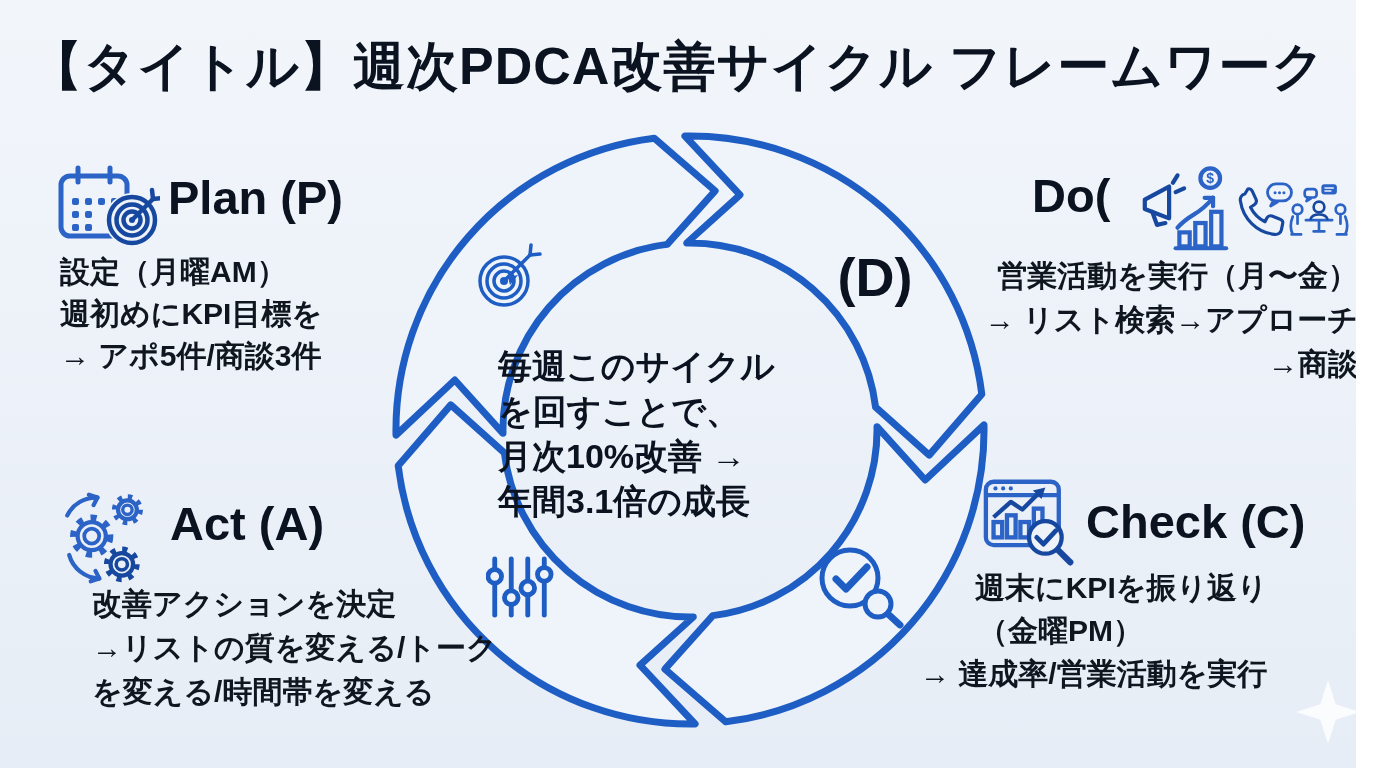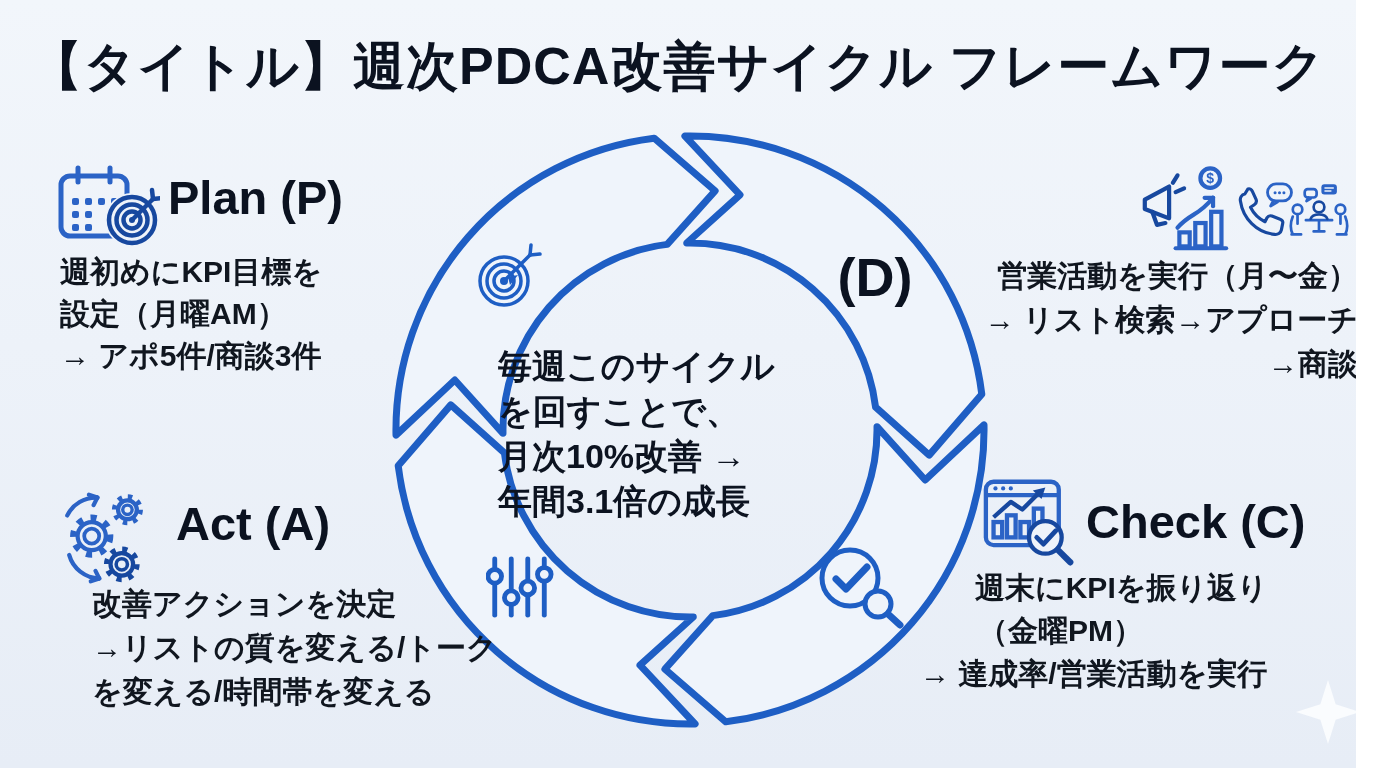--- a/index.html
+++ b/index.html
@@ -125,25 +125,26 @@
     </g>
     <circle cx="76" cy="56" r="3" fill="#17489f"></circle>
     <g stroke="#17489f" stroke-width="4.5" stroke-linecap="round" fill="none">
       <line x1="77" y1="55" x2="97" y2="35"></line>
       <path d="M97 35 l-1 -9"></path>
         <path d="M97 35 l9 -1"></path>
     </g>
   </svg>
   <div class="heading" style="left:168px;top:170px">Plan (P)</div>
   <div class="body" style="left:60px;top:252px">
+    <div>設定（月曜AM）</div>
     <div>週初めにKPI目標を</div>
-    <div>設定（月曜AM）</div>
     <div>→ アポ5件/商談3件</div>
   </div>
 
+  <div class="heading" style="left:1032px;top:168px">Do(</div>
   <svg class="icon" style="left:1138px;top:166px" width="94" height="86" viewBox="0 0 100 92">
     <g fill="none" stroke="#17489f" stroke-width="4.5" stroke-linejoin="round" stroke-linecap="round">
       <path d="M7 36 L33 22 L33 56 L7 46 Z"></path>
       <path d="M15 49 l5 14 9 -2"></path>
       <path d="M37 18 l5 -8"></path>
         <path d="M40 28 l9 -4"></path>
     </g>
     <g fill="none" stroke="#2b63c6" stroke-width="4.5" stroke-linecap="round">
       <path d="M40 88 H94"></path>
       <rect x="44" y="71" width="11" height="15"></rect>
@@ -208,21 +209,21 @@
     </g>
     <g fill="none" stroke="#2b63c6" stroke-width="4.5" stroke-linecap="round">
       <path d="M12 28 A34 34 0 0 1 44 9"></path>
       <path d="M44 9 l-9 -3"></path>
         <path d="M44 9 l-4 8"></path>
       <path d="M14 70 A34 34 0 0 0 46 95"></path>
       <path d="M46 95 l-9 3"></path>
         <path d="M46 95 l-4 -8"></path>
     </g>
   </svg>
-  <div class="heading" style="left:176px;top:496px">Act (A)</div>
+  <div class="heading" style="left:170px;top:496px">Act (A)</div>
   <div class="body body-act">
     <div>改善アクションを決定</div>
     <div>→リストの質を変える/トーク</div>
     <div>を変える/時間帯を変える</div>
   </div>
 
   <svg class="icon" style="left:982px;top:476px" width="96" height="94" viewBox="0 0 100 98">
     <g fill="none" stroke="#2b63c6" stroke-width="4.5">
       <rect x="4" y="6" width="76" height="66" rx="8"></rect>
       <line x1="4" y1="20" x2="80" y2="20"></line>

